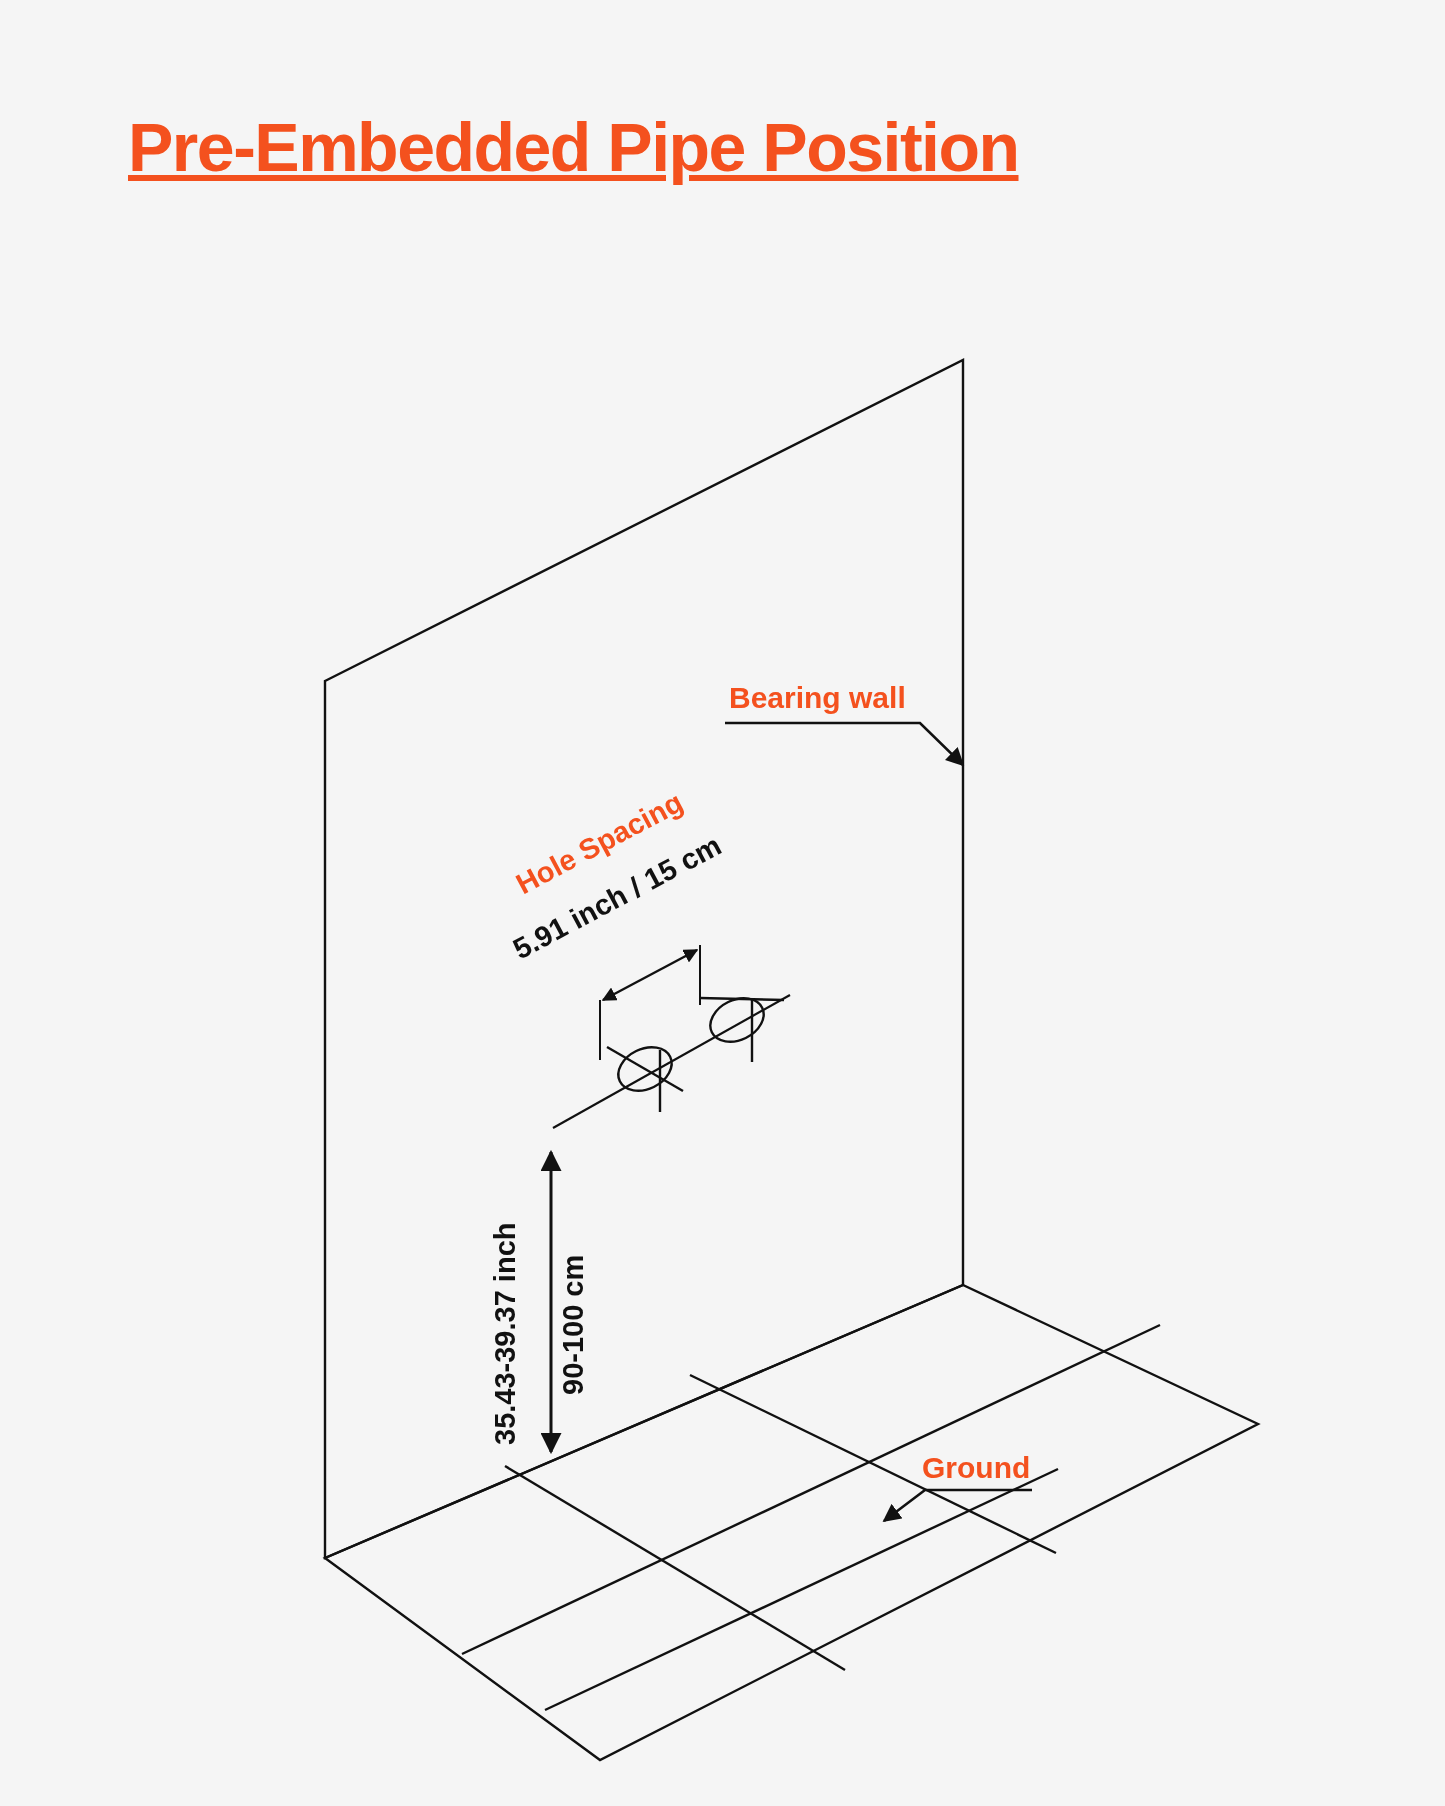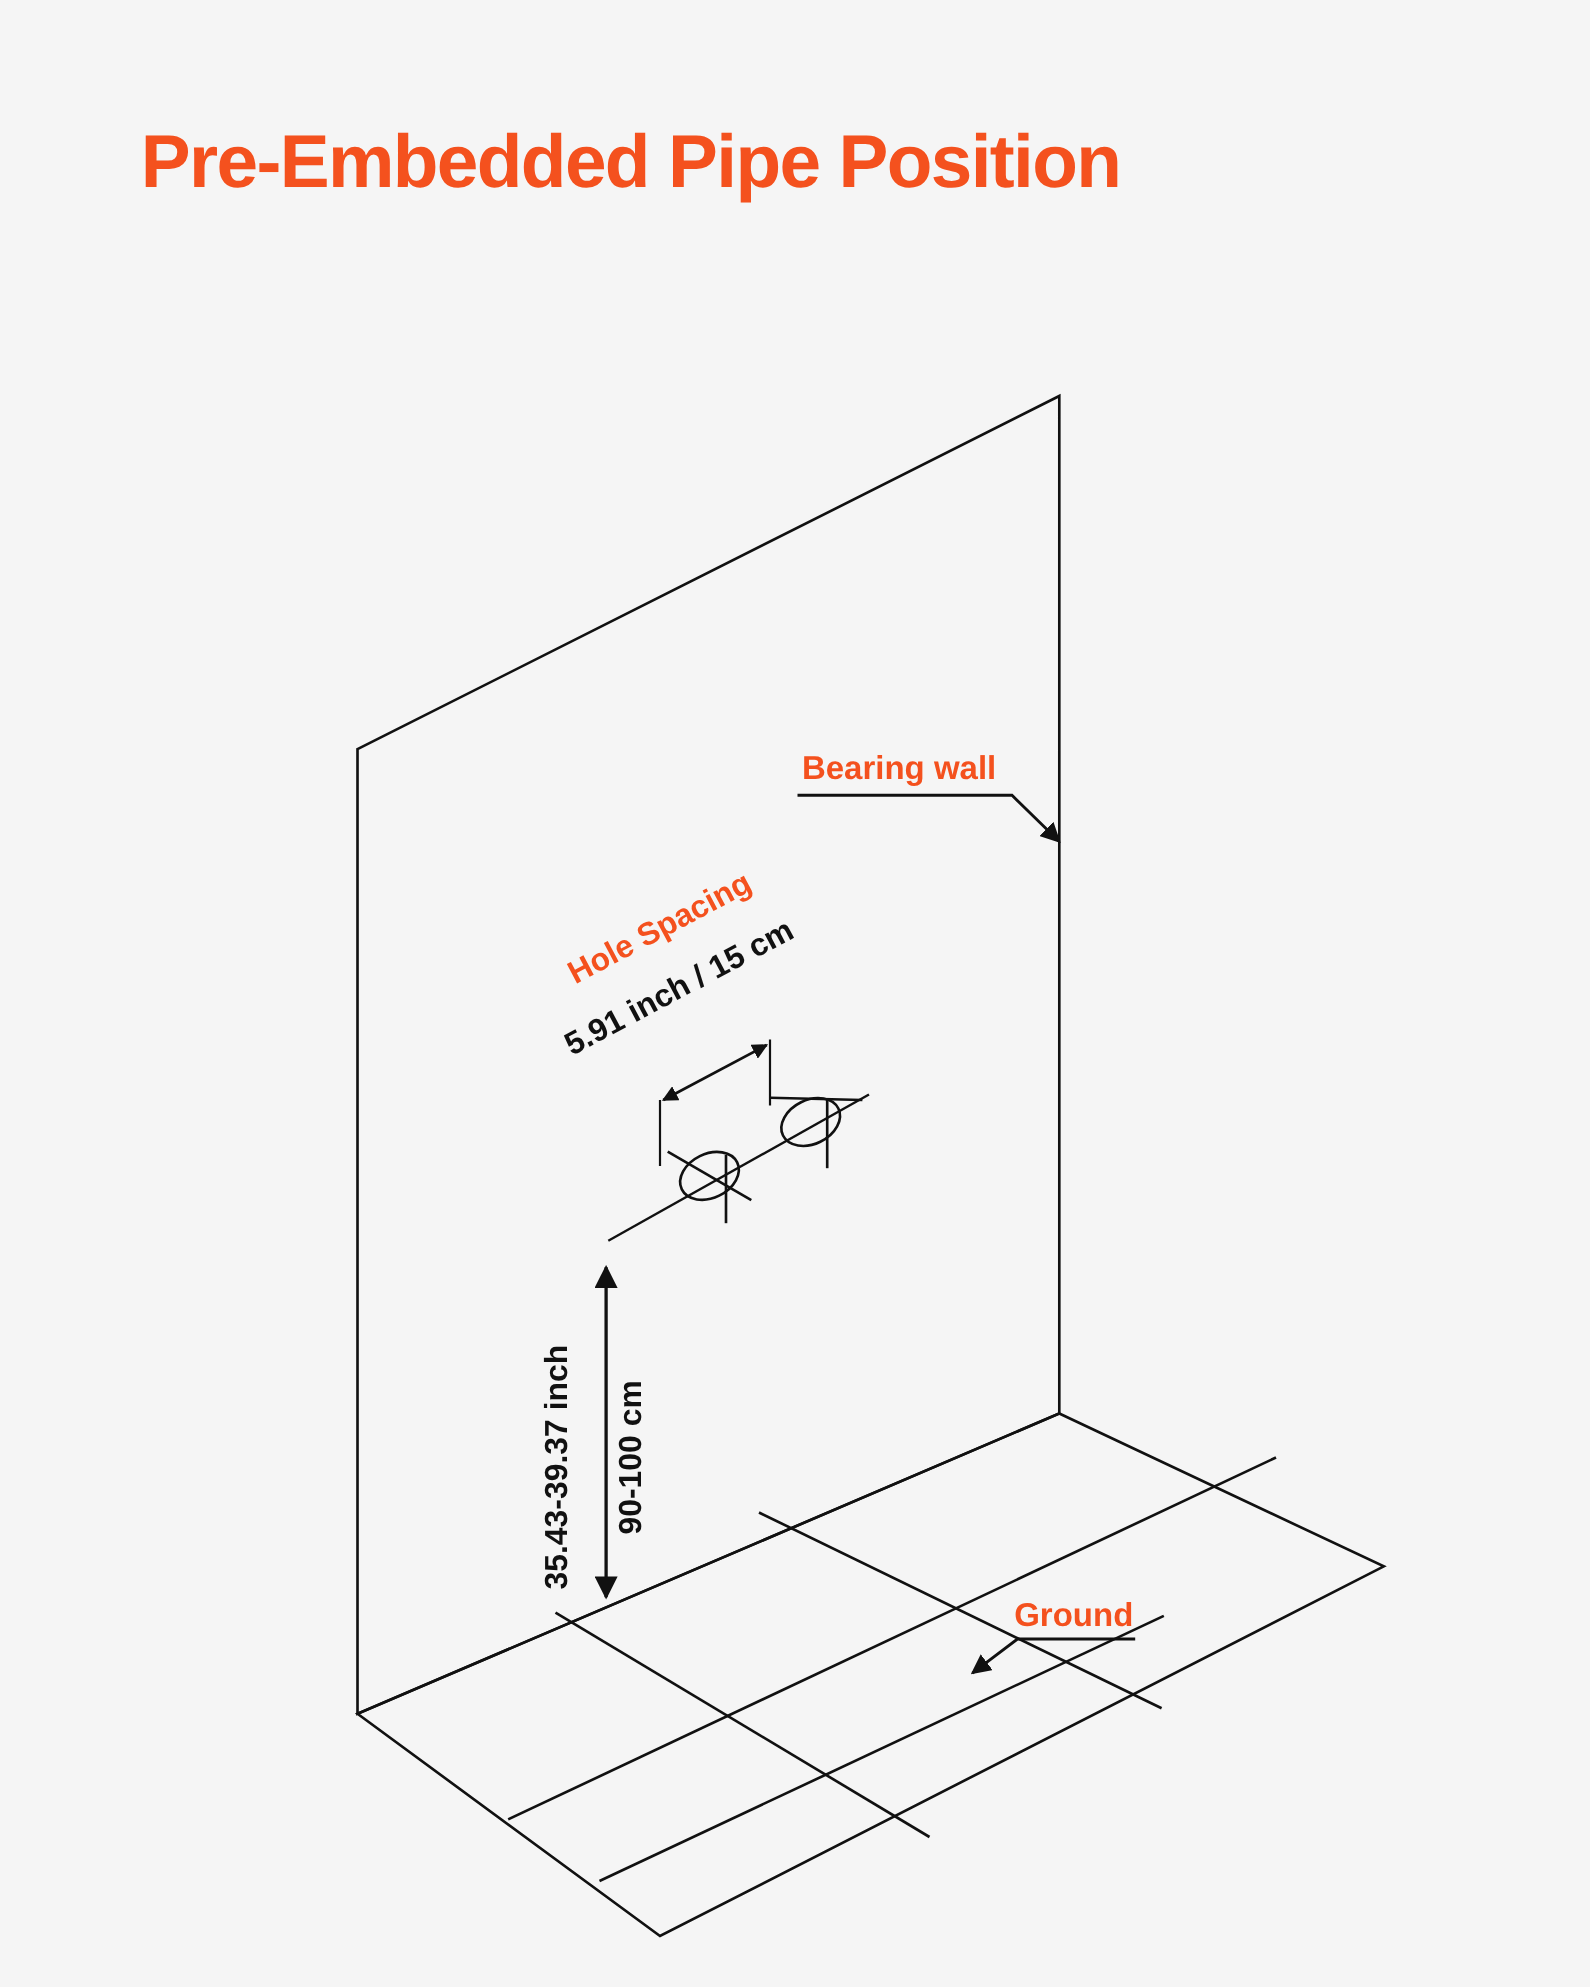--- a/index.html
+++ b/index.html
@@ -16,20 +16,21 @@
   }
   #page-title {
     position: absolute;
     left: 128px;
     top: 108px;
     font-size: 68px;
     font-weight: bold;
     color: #f4511e;
     letter-spacing: -1.5px;
     white-space: nowrap;
+    text-decoration: underline;
   }
   #diagram {
     position: absolute;
     left: 0;
     top: 0;
     width: 1445px;
     height: 1806px;
   }
   .lbl {
     font-family: "Liberation Sans", sans-serif;

